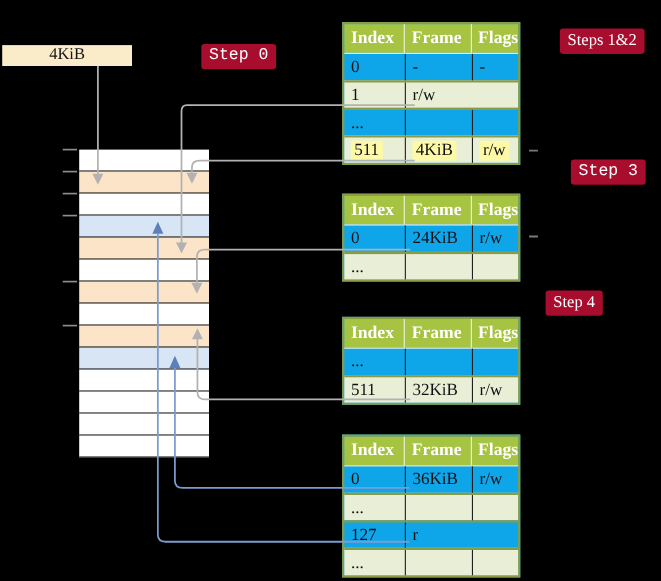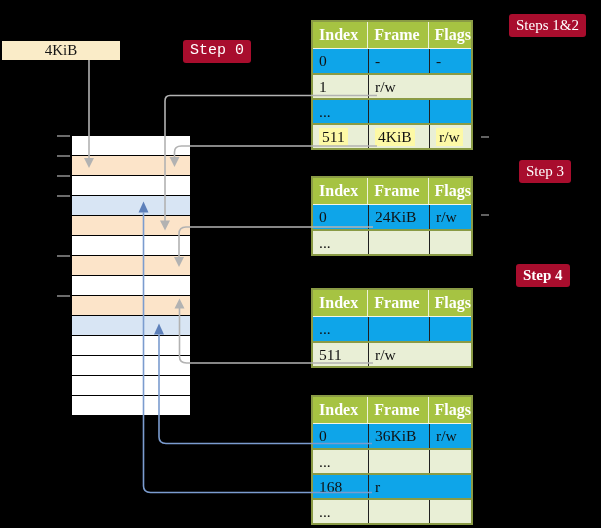--- a/index.html
+++ b/index.html
@@ -14,23 +14,23 @@
     background:#faecc8;color:#151515;text-align:center;
     font-size:15px;line-height:19px;
   }
   
   .steplabel{
     position:absolute;background:#a80d2d;color:#fff;
     font-size:15px;line-height:20px;padding:1px 7px 2px 7px;border-radius:3px;
     white-space:nowrap;
   }
   #lbl-step0 {left:183px;top:40px;font-family:Liberation Mono, monospace;}
-  #lbl-steps12{left:509px;top:14px;}
-  #lbl-step3 {left:519px;top:160px;}
-  #lbl-step4 {left:516px;top:264px;font-weight:bold;}
+  #lbl-steps12{left:509px;top:26px;}
+  #lbl-step3 {left:519px;top:145px;font-family:Liberation Mono, monospace;}
+  #lbl-step4 {left:496px;top:264px;}
   
   .stack{position:absolute;left:72px;top:136px;width:118px;}
   .mem-row{height:19px;border-bottom:1px solid #000;}
   .mem-row[data-color="white"]{background:#ffffff;}
   .mem-row[data-color="peach"]{background:#fce4c9;}
   .mem-row[data-color="blue"] {background:#d8e5f4;}
   
   .ptable{
     position:absolute;left:311px;width:162px;box-sizing:border-box;
     border:2px solid #8a9b45;background:#0ea5e9;
@@ -177,20 +177,23 @@
           <span class="ct"></span>
         </div>
       <div class="c c-flags">
           <span class="ct"></span>
         </div>
     </div>
     <div class="prow">
       <div class="c c-index">
           <span class="ct">511</span>
         </div>
+      <div class="c c-frame">
+          <span class="ct">32KiB</span>
+        </div>
       <div class="c c-flags">
           <span class="ct">r/w</span>
         </div>
     </div>
   </div>
 </div>
 
 <div class="ptable" style="top:395px">
   <div class="phead">
     <div class="c c-index">Index</div>
@@ -215,21 +218,21 @@
         </div>
       <div class="c c-frame">
           <span class="ct"></span>
         </div>
       <div class="c c-flags">
           <span class="ct"></span>
         </div>
     </div>
     <div class="prow">
       <div class="c c-index">
-          <span class="ct">168</span>
+          <span class="ct">127</span>
         </div>
       <div class="c c-flags">
           <span class="ct">r</span>
         </div>
     </div>
     <div class="prow">
       <div class="c c-index">
           <span class="ct">...</span>
         </div>
       <div class="c c-frame">

